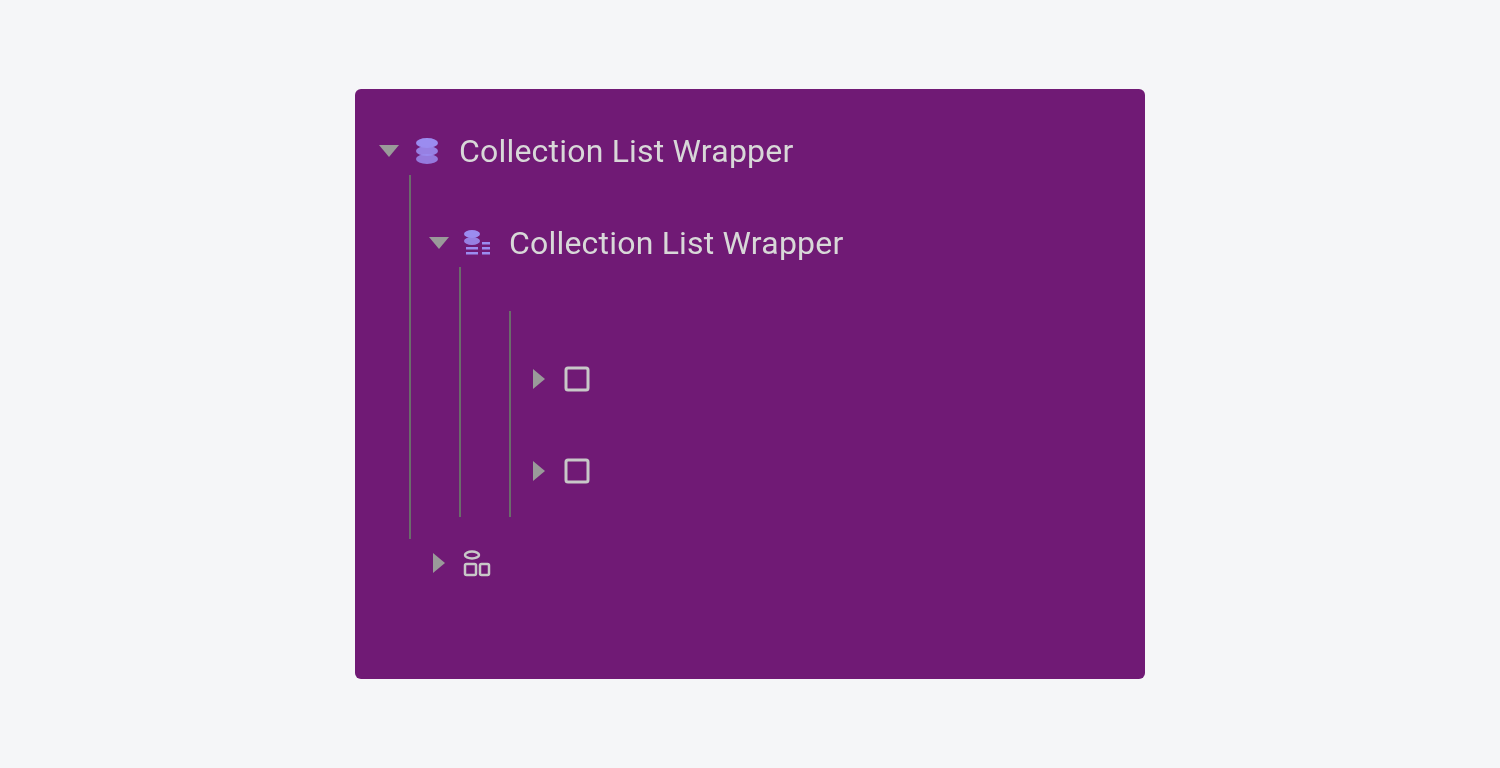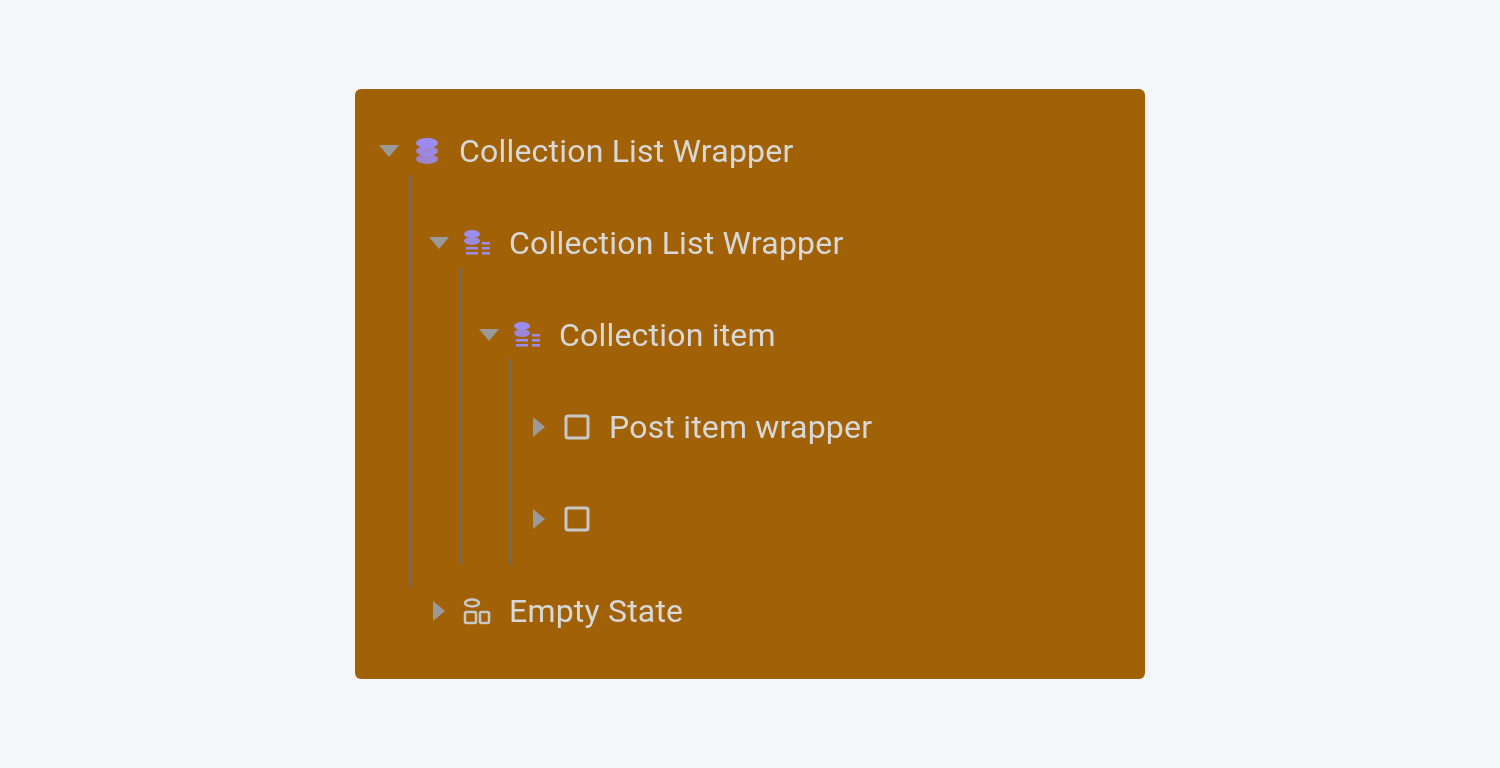--- a/index.html
+++ b/index.html
@@ -12,21 +12,21 @@
       height: 768px;
       background: #f5f6f8;
       display: flex;
       align-items: center;
       justify-content: center;
       font-family: -apple-system, BlinkMacSystemFont, "Segoe UI", Roboto, sans-serif;
     }
     .panel {
       width: 790px;
       height: 590px;
-      background: #a16207;
+      background: #701a75;
       border-radius: 6px;
       padding: 38px 24px 28px 24px;
       color: #d4d4d4;
       font-size: 32px;
       line-height: 1.2;
       overflow: hidden;
     }
     .tree-row {
       display: flex;
       align-items: center;
@@ -124,55 +124,37 @@
       </svg>
     </span>
     <span class="label">Collection List Wrapper</span>
   </div>
 
   <div class="spacer-row">
     <span class="indent-strut line"></span>
     <span class="indent-strut line"></span>
   </div>
 
-  <div class="tree-row">
-    <span class="indent-strut line"></span>
-    <span class="indent-strut line"></span>
-    <span class="caret down"></span>
-    <span class="icon">
-      <svg width="30" height="30" viewBox="0 0 30 30">
-        <ellipse cx="10" cy="6" rx="8" ry="4" fill="#9b8cf0"></ellipse>
-        <ellipse cx="10" cy="13" rx="8" ry="4" fill="#9b8cf0" opacity="0.9"></ellipse>
-        <rect x="20" y="14" width="8" height="2.5" fill="#9b8cf0"></rect>
-        <rect x="20" y="19" width="8" height="2.5" fill="#9b8cf0"></rect>
-        <rect x="20" y="24" width="8" height="2.5" fill="#9b8cf0"></rect>
-        <rect x="4" y="19" width="12" height="2.5" fill="#9b8cf0"></rect>
-        <rect x="4" y="24" width="12" height="2.5" fill="#9b8cf0"></rect>
-      </svg>
-    </span>
-    <span class="label">Collection item</span>
-  </div>
 
   <div class="spacer-row">
     <span class="indent-strut line"></span>
     <span class="indent-strut line"></span>
     <span class="indent-strut line"></span>
   </div>
 
   <div class="tree-row">
     <span class="indent-strut line"></span>
     <span class="indent-strut line"></span>
     <span class="indent-strut line"></span>
     <span class="caret right"></span>
     <span class="icon">
       <svg width="28" height="28" viewBox="0 0 28 28">
         <rect x="3" y="3" width="22" height="22" rx="2" fill="none" stroke="#c8c8c8" stroke-width="3"></rect>
       </svg>
     </span>
-    <span class="label">Post item wrapper</span>
   </div>
 
   <div class="spacer-row">
     <span class="indent-strut line"></span>
     <span class="indent-strut line"></span>
     <span class="indent-strut line"></span>
   </div>
 
   <div class="tree-row">
     <span class="indent-strut line"></span>
@@ -198,16 +180,15 @@
   <div class="tree-row">
     <span class="indent-strut"></span>
     <span class="caret right"></span>
     <span class="icon">
       <svg width="30" height="30" viewBox="0 0 30 30">
         <ellipse cx="10" cy="7" rx="7" ry="3.5" fill="none" stroke="#c8c8c8" stroke-width="2.5"></ellipse>
         <rect x="3" y="16" width="11" height="11" rx="1.5" fill="none" stroke="#c8c8c8" stroke-width="2.5"></rect>
         <rect x="18" y="16" width="9" height="11" rx="1.5" fill="none" stroke="#c8c8c8" stroke-width="2.5"></rect>
       </svg>
     </span>
-    <span class="label">Empty State</span>
   </div>
 
 </div>
 
 </body></html>

